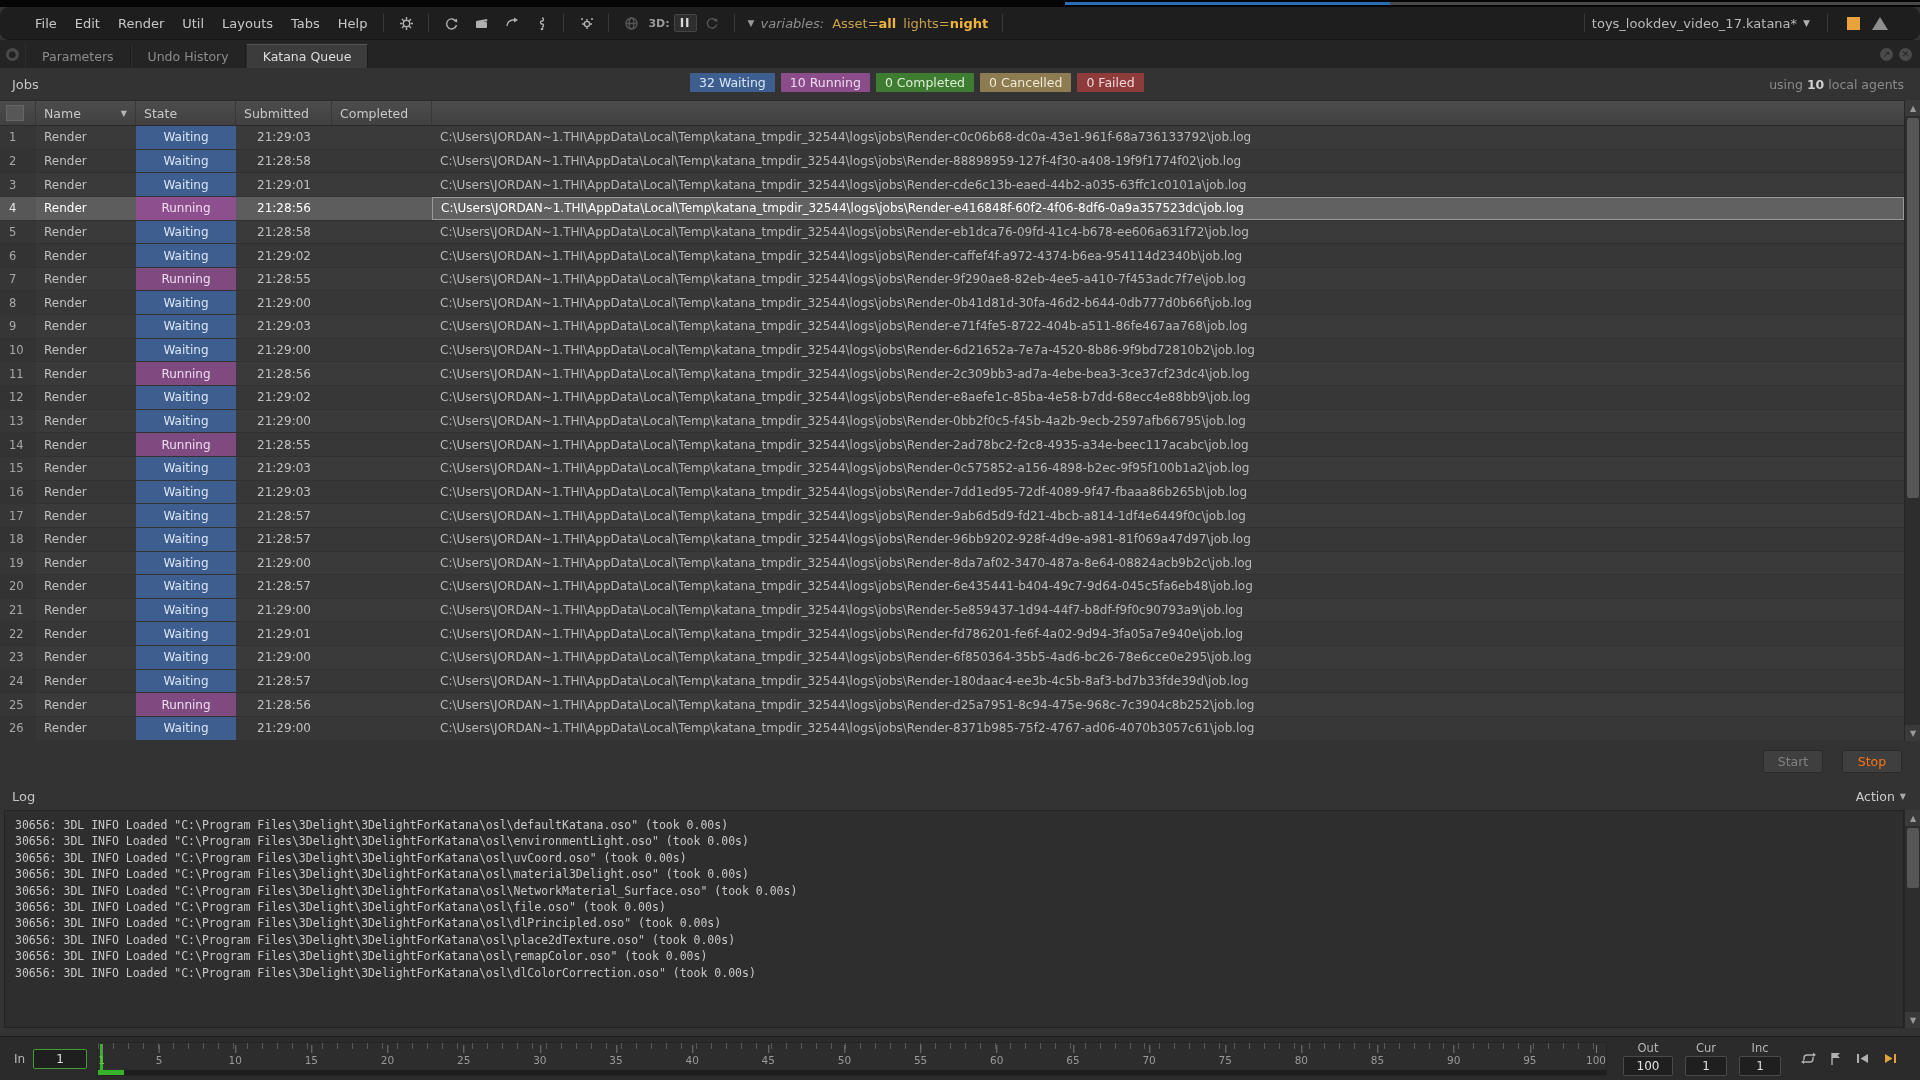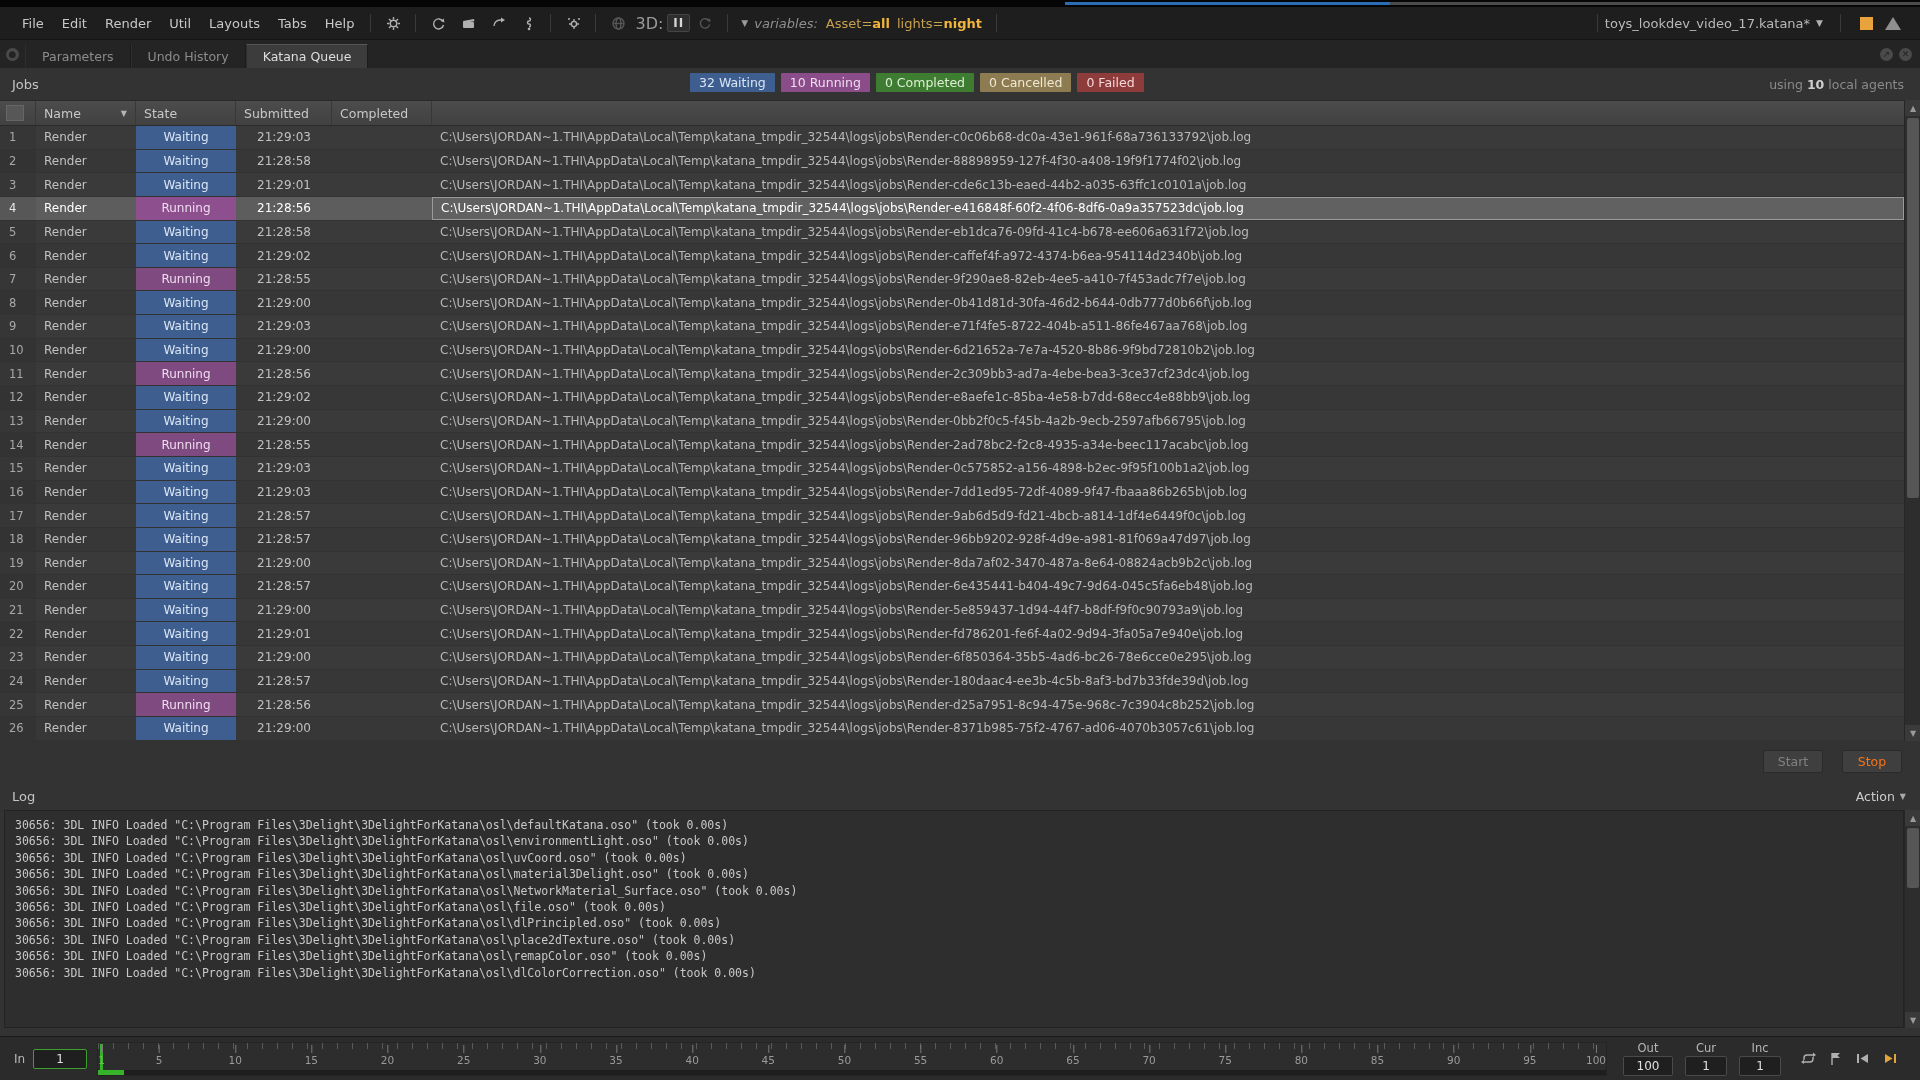--- a/index.html
+++ b/index.html
@@ -6,26 +6,26 @@
   html,body { width:1920px; height:1080px; overflow:hidden; background:#333333;
     font-family:"DejaVu Sans","Liberation Sans",sans-serif; color:#cccccc; user-select:none; }
 
   
   .os-strip { position:absolute; left:0; top:0; width:1920px; height:7px; background:#050505; }
   .os-strip .blueseg { position:absolute; left:1065px; top:2px; width:325px; height:3px; background:#2a6db5; }
   .os-strip .grayseg { position:absolute; left:1390px; top:2px; width:530px; height:3px; background:#4a4a4a; }
 
   
   .menubar { position:absolute; left:0; top:7px; width:1920px; height:33px; background:#1e1e1e;
-    display:flex; align-items:center; padding:0 13px; font-size:13px; color:#c8c8c8; border-bottom:1px solid #141414; }
+    display:flex; align-items:center; padding:0 26px; font-size:13px; color:#c8c8c8; border-bottom:1px solid #141414;border-radius:9px; }
   .menu-item { padding:0 9px; cursor:default; }
   .icon-btn { width:26px; height:22px; display:flex; align-items:center; justify-content:center; margin:0 2px; }
   .sep { width:1px; height:18px; background:#3a3a3a; margin:0 7px; }
   .dim { opacity:.38; }
-  .threed-label { color:#9a9a9a; font-size:16px; margin:0 4px 0 2px; }
+  .threed-label { color:#9a9a9a; font-size:11px; margin:0 4px 0 2px;font-weight:bold; }
   .pause-glyph { color:#d8d8d8; font-weight:bold; letter-spacing:1px; font-size:12px;
     background:#2e2e2e; border:1px solid #444; padding:1px 5px; border-radius:2px; }
   .vars { display:flex; align-items:center; font-size:13px; margin-left:6px; }
   .vars .caret { color:#9a9a9a; font-size:9px; margin-right:6px; }
   .vars .vlabel { font-style:italic; color:#8f8f8f; margin-right:8px; }
   .vars .vkey { color:#c9a14d; }
   .vars .veq { color:#c9a14d; }
   .vars .vval { color:#f2b53c; font-weight:bold; margin-right:7px; }
   .mb-right { margin-left:auto; display:flex; align-items:center; }
   .file-title { color:#b9b9b9; font-size:13px; }

